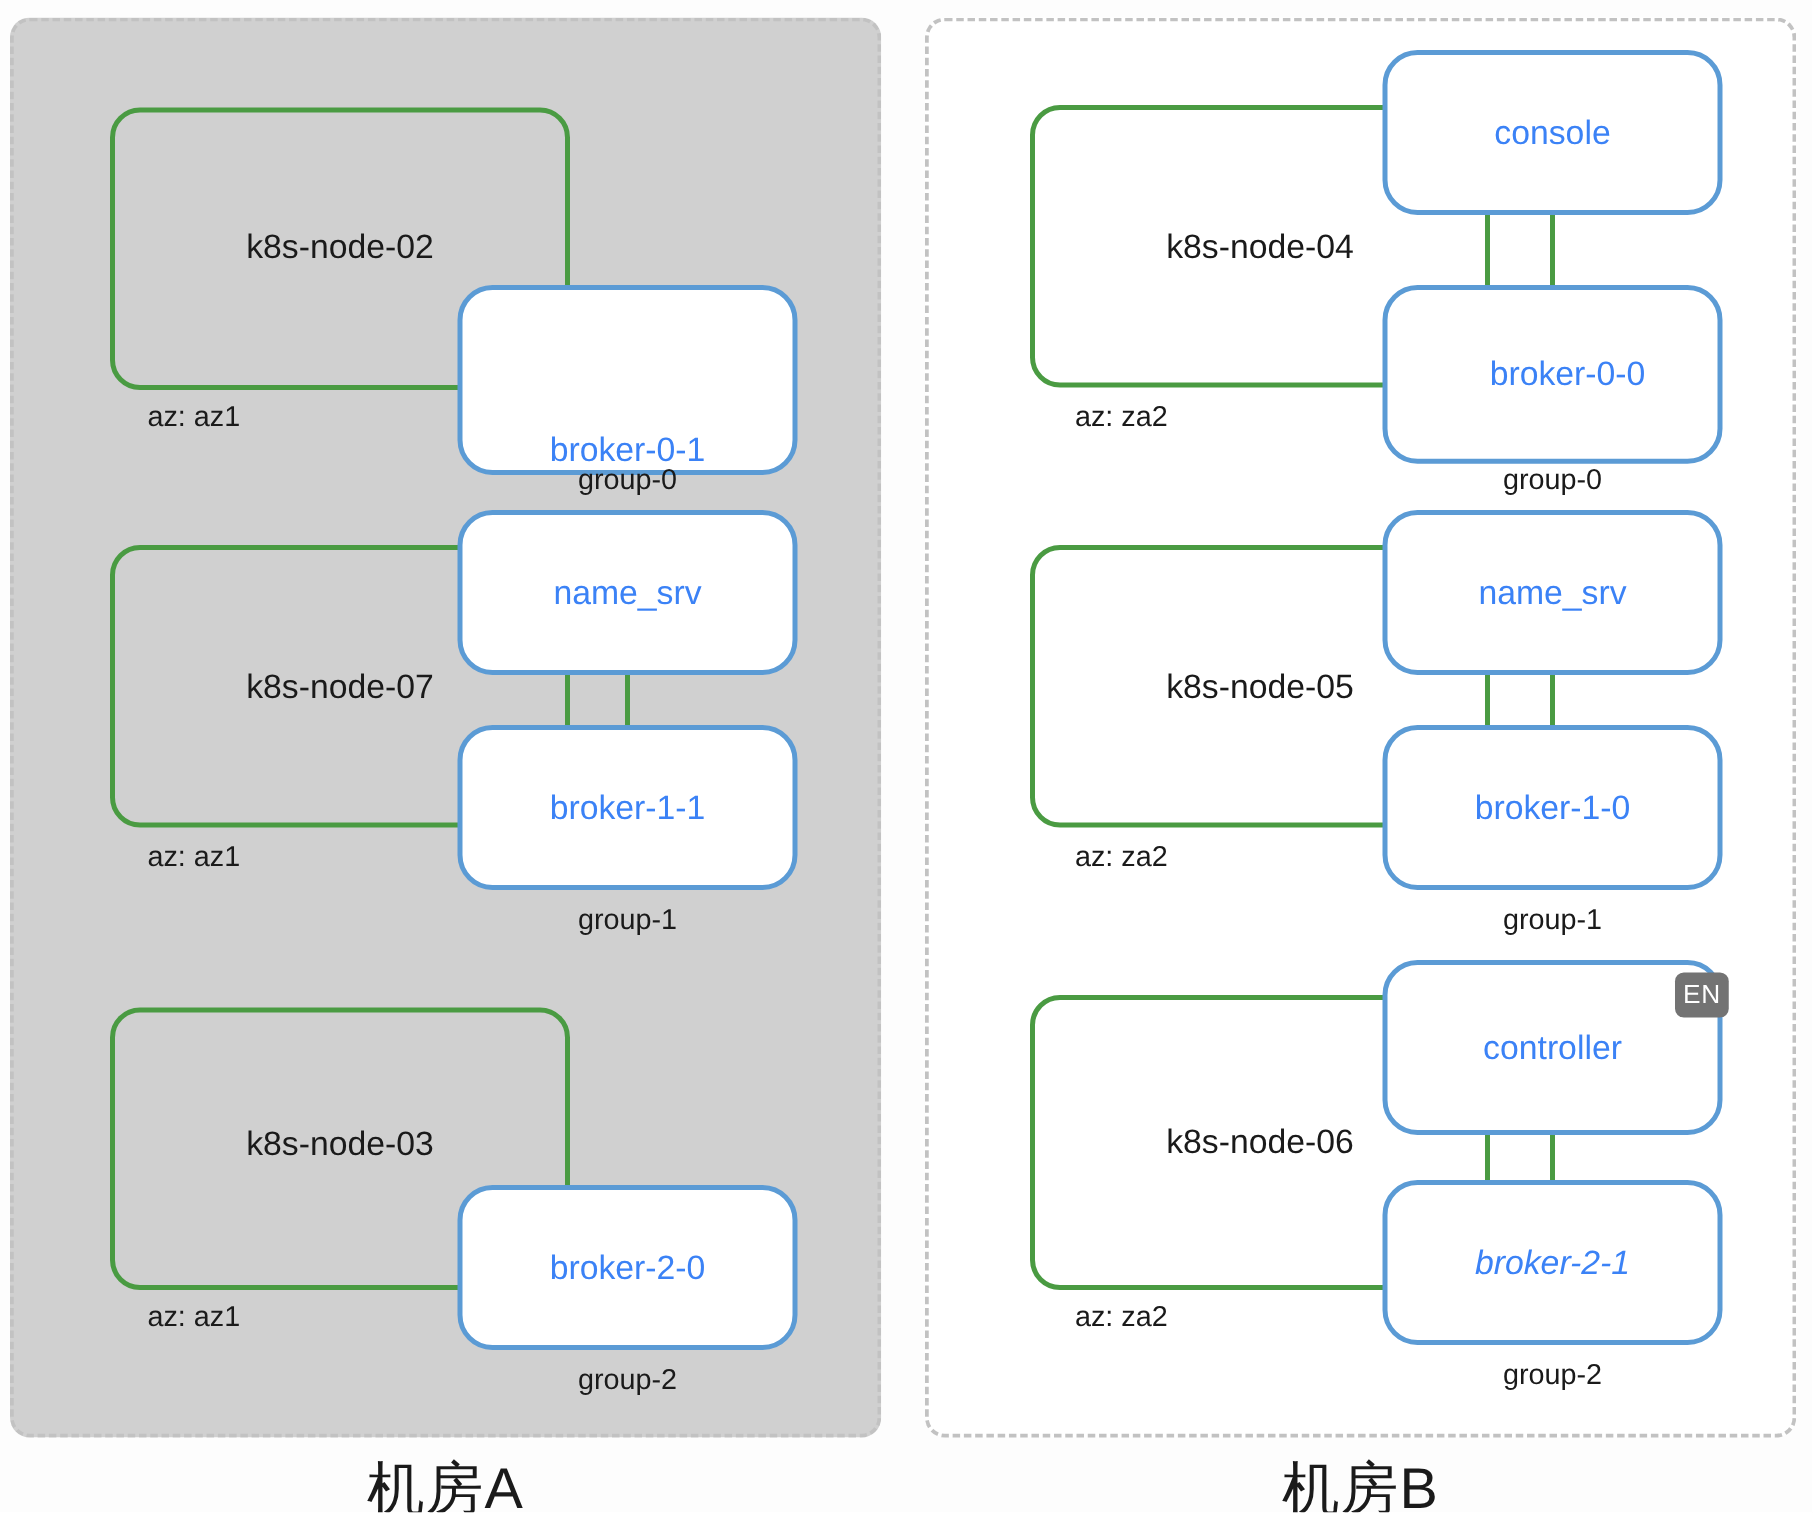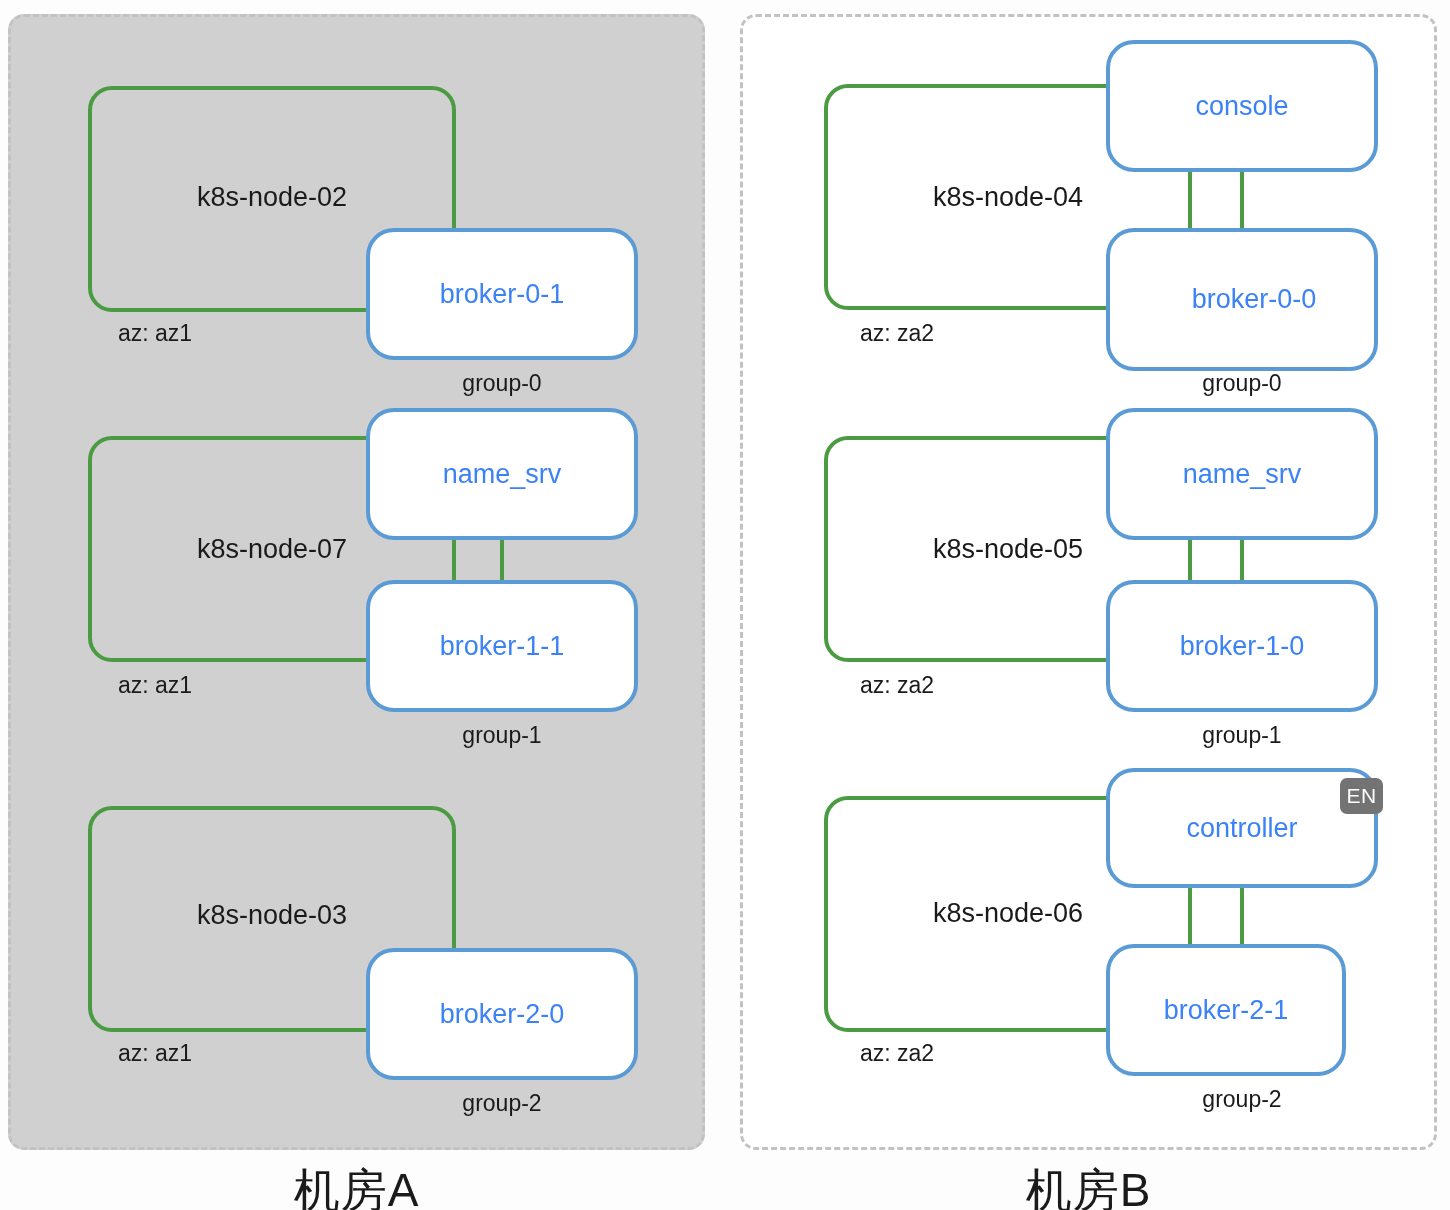--- a/index.html
+++ b/index.html
@@ -109,21 +109,21 @@
 <body>
 
 <div id="stage">
 
   <div class="zone filled" style="left:8px; top:14px; width:697px; height:1136px;"></div>
 
   <div class="k8s-node" style="left:88px; top:86px; width:368px; height:226px;"></div>
   <div class="k8s-node-label" style="left:88px; top:182px; width:368px;">k8s-node-02</div>
   <div class="az-label" style="left:118px; top:320px;">az: az1</div>
 
-  <div class="pod" style="left:366px; top:228px; width:272px; height:132px;">
+  <div class="pod" style="left:366px; top:228px; width:272px; height:152px;align-items:flex-end;">
     <span class="pod-label">broker-0-1</span>
   </div>
   <div class="group-label" style="left:366px; top:370px; width:272px;">group-0</div>
 
   <div class="k8s-node" style="left:88px; top:436px; width:368px; height:226px;"></div>
   <div class="k8s-node-label" style="left:88px; top:534px; width:368px;">k8s-node-07</div>
   <div class="az-label" style="left:118px; top:672px;">az: az1</div>
 
   <div class="connector" style="left:500px; top:520px; height:90px;"></div>
 
@@ -178,25 +178,25 @@
     <span class="pod-label">broker-1-0</span>
   </div>
   <div class="group-label" style="left:1106px; top:722px; width:272px;">group-1</div>
 
   <div class="k8s-node" style="left:824px; top:796px; width:368px; height:236px;"></div>
   <div class="k8s-node-label" style="left:824px; top:898px; width:368px;">k8s-node-06</div>
   <div class="az-label" style="left:860px; top:1040px;">az: za2</div>
 
   <div class="connector" style="left:1240px; top:884px; height:62px;"></div>
 
-  <div class="pod" style="left:1106px; top:768px; width:272px; height:120px;">
+  <div class="pod" style="left:1106px; top:768px; width:272px; height:140px;">
     <span class="pod-label">controller</span>
   </div>
 
-  <div class="pod" style="left:1106px; top:944px; width:240px; height:132px;">
+  <div class="pod" style="left:1106px; top:944px; width:272px; height:132px;font-style:italic;">
     <span class="pod-label">broker-2-1</span>
   </div>
   <div class="group-label" style="left:1106px; top:1086px; width:272px;">group-2</div>
 
   <div class="zone-caption" style="left:740px; top:1160px; width:697px;">机房B</div>
 
   <div class="ime-badge" style="left:1340px; top:778px; width:43px; height:36px;">EN</div>
 
 </div>
 

